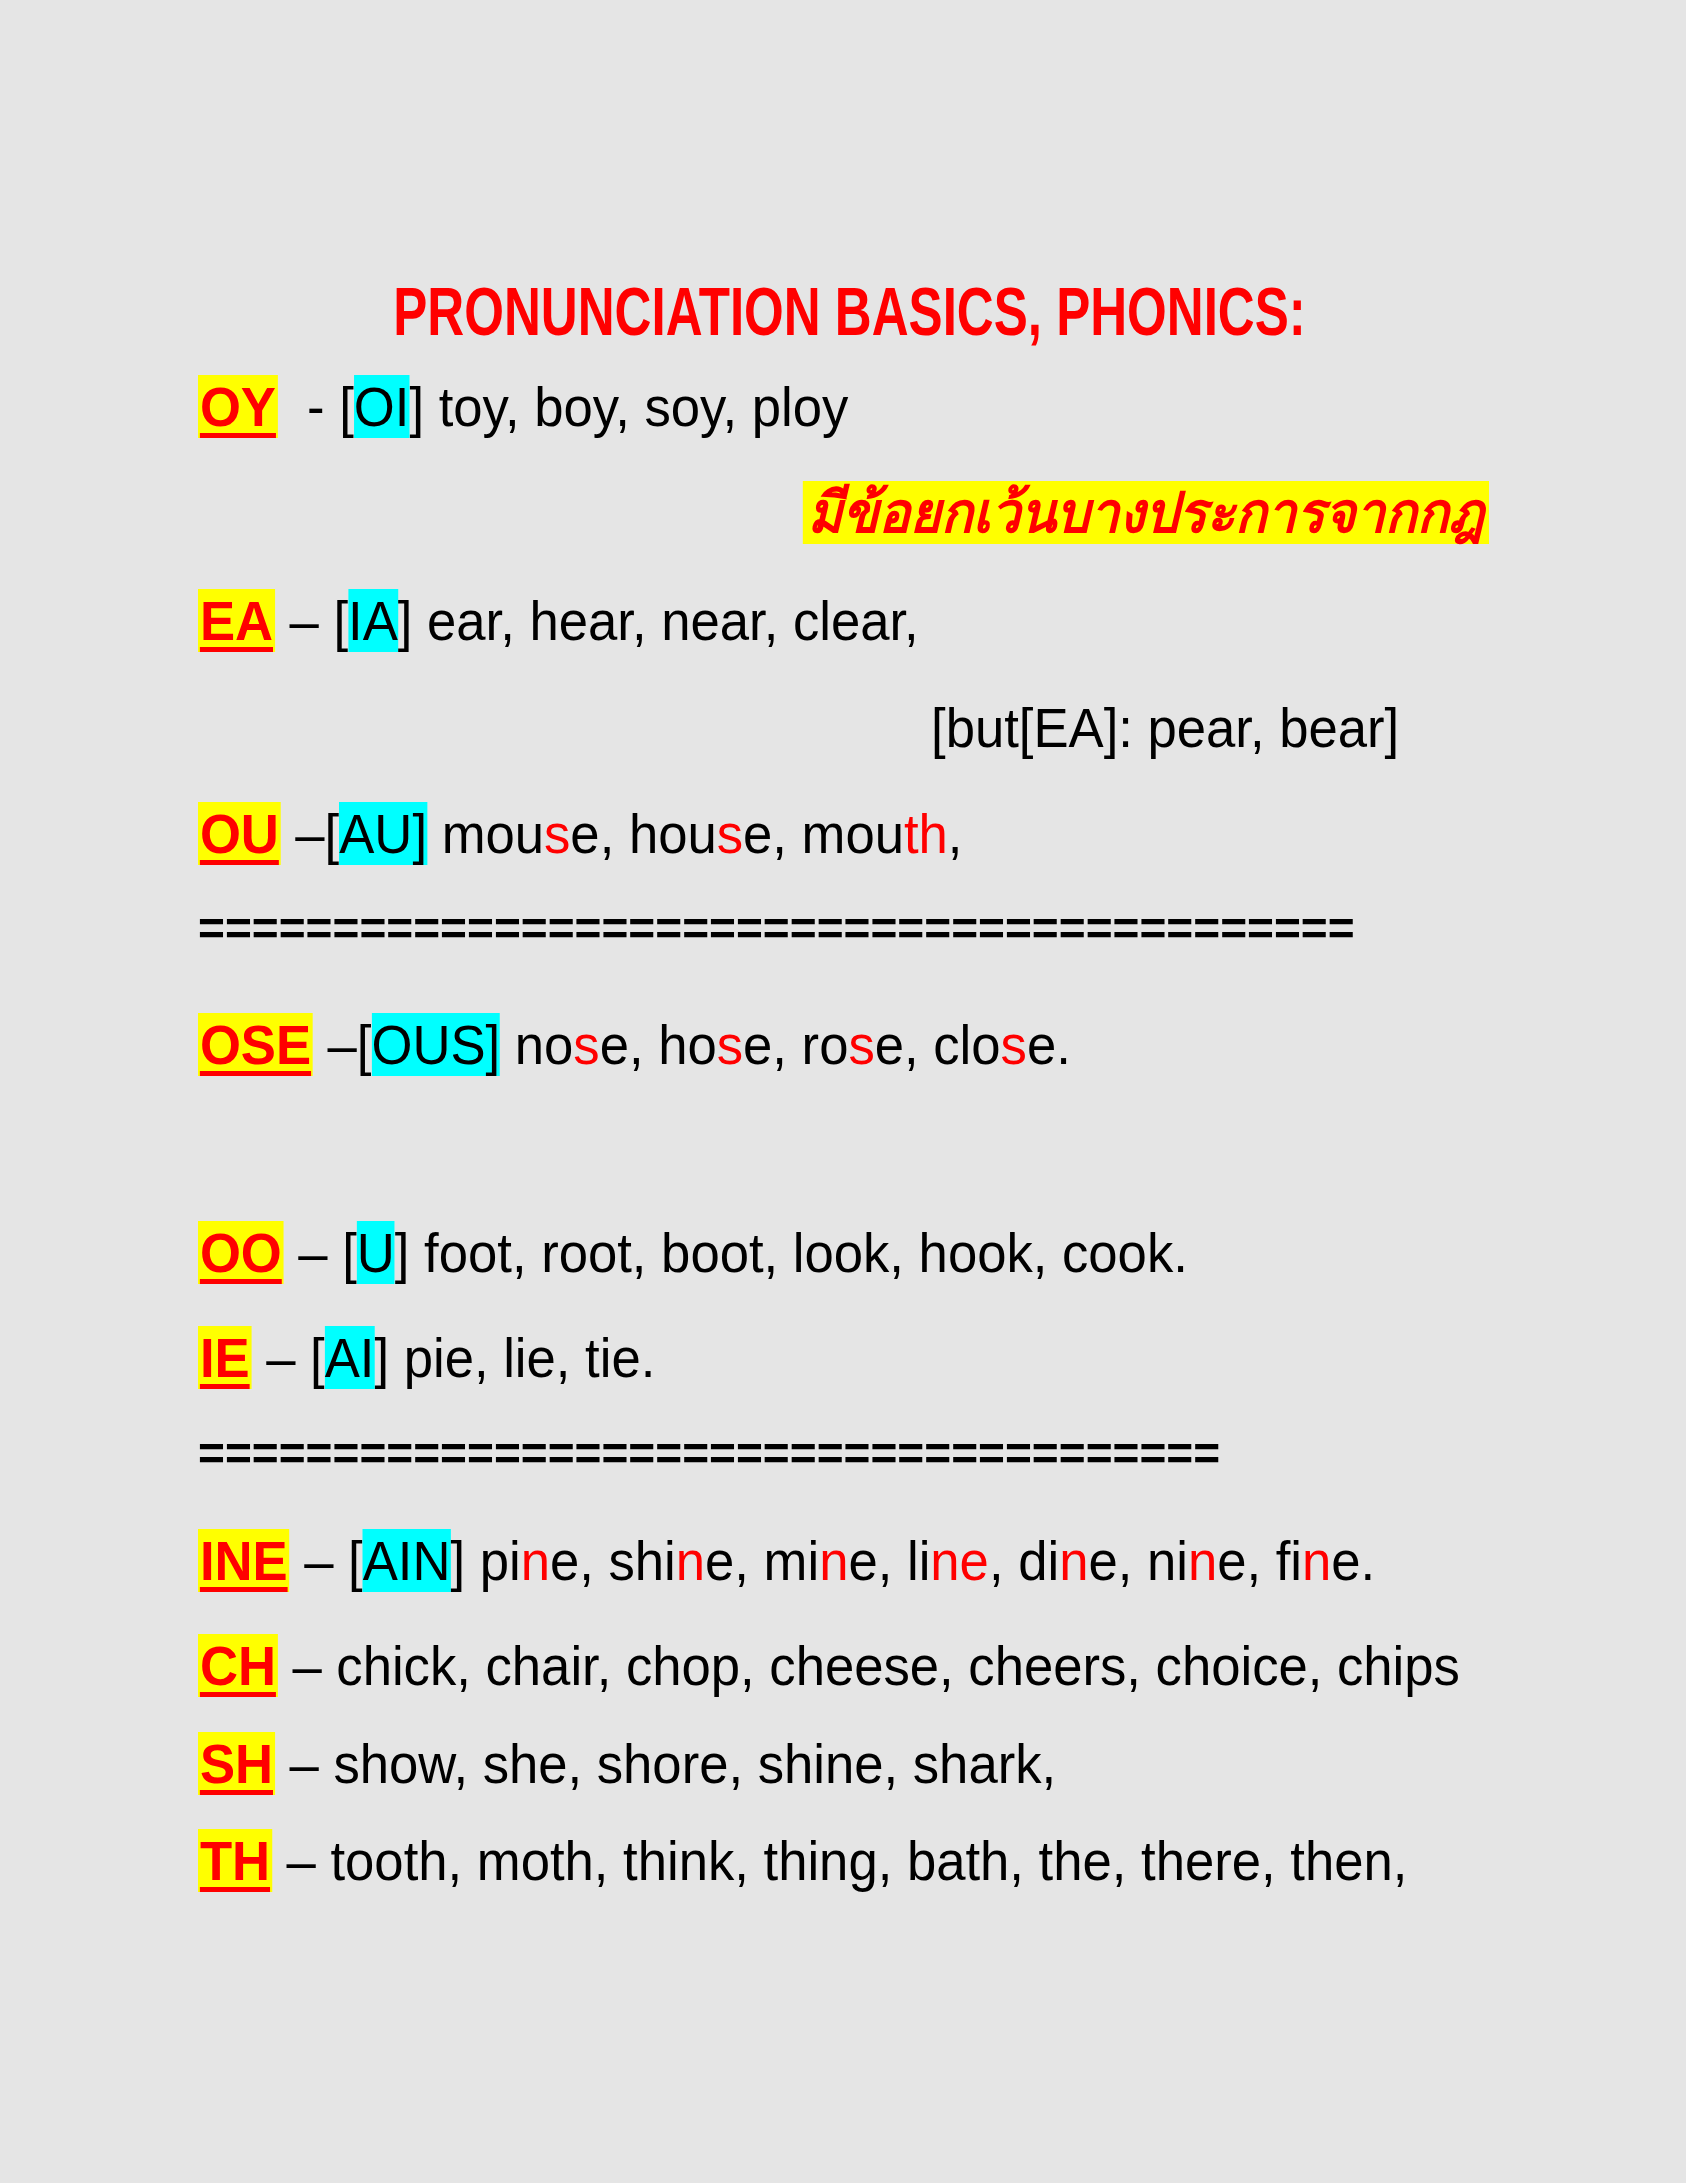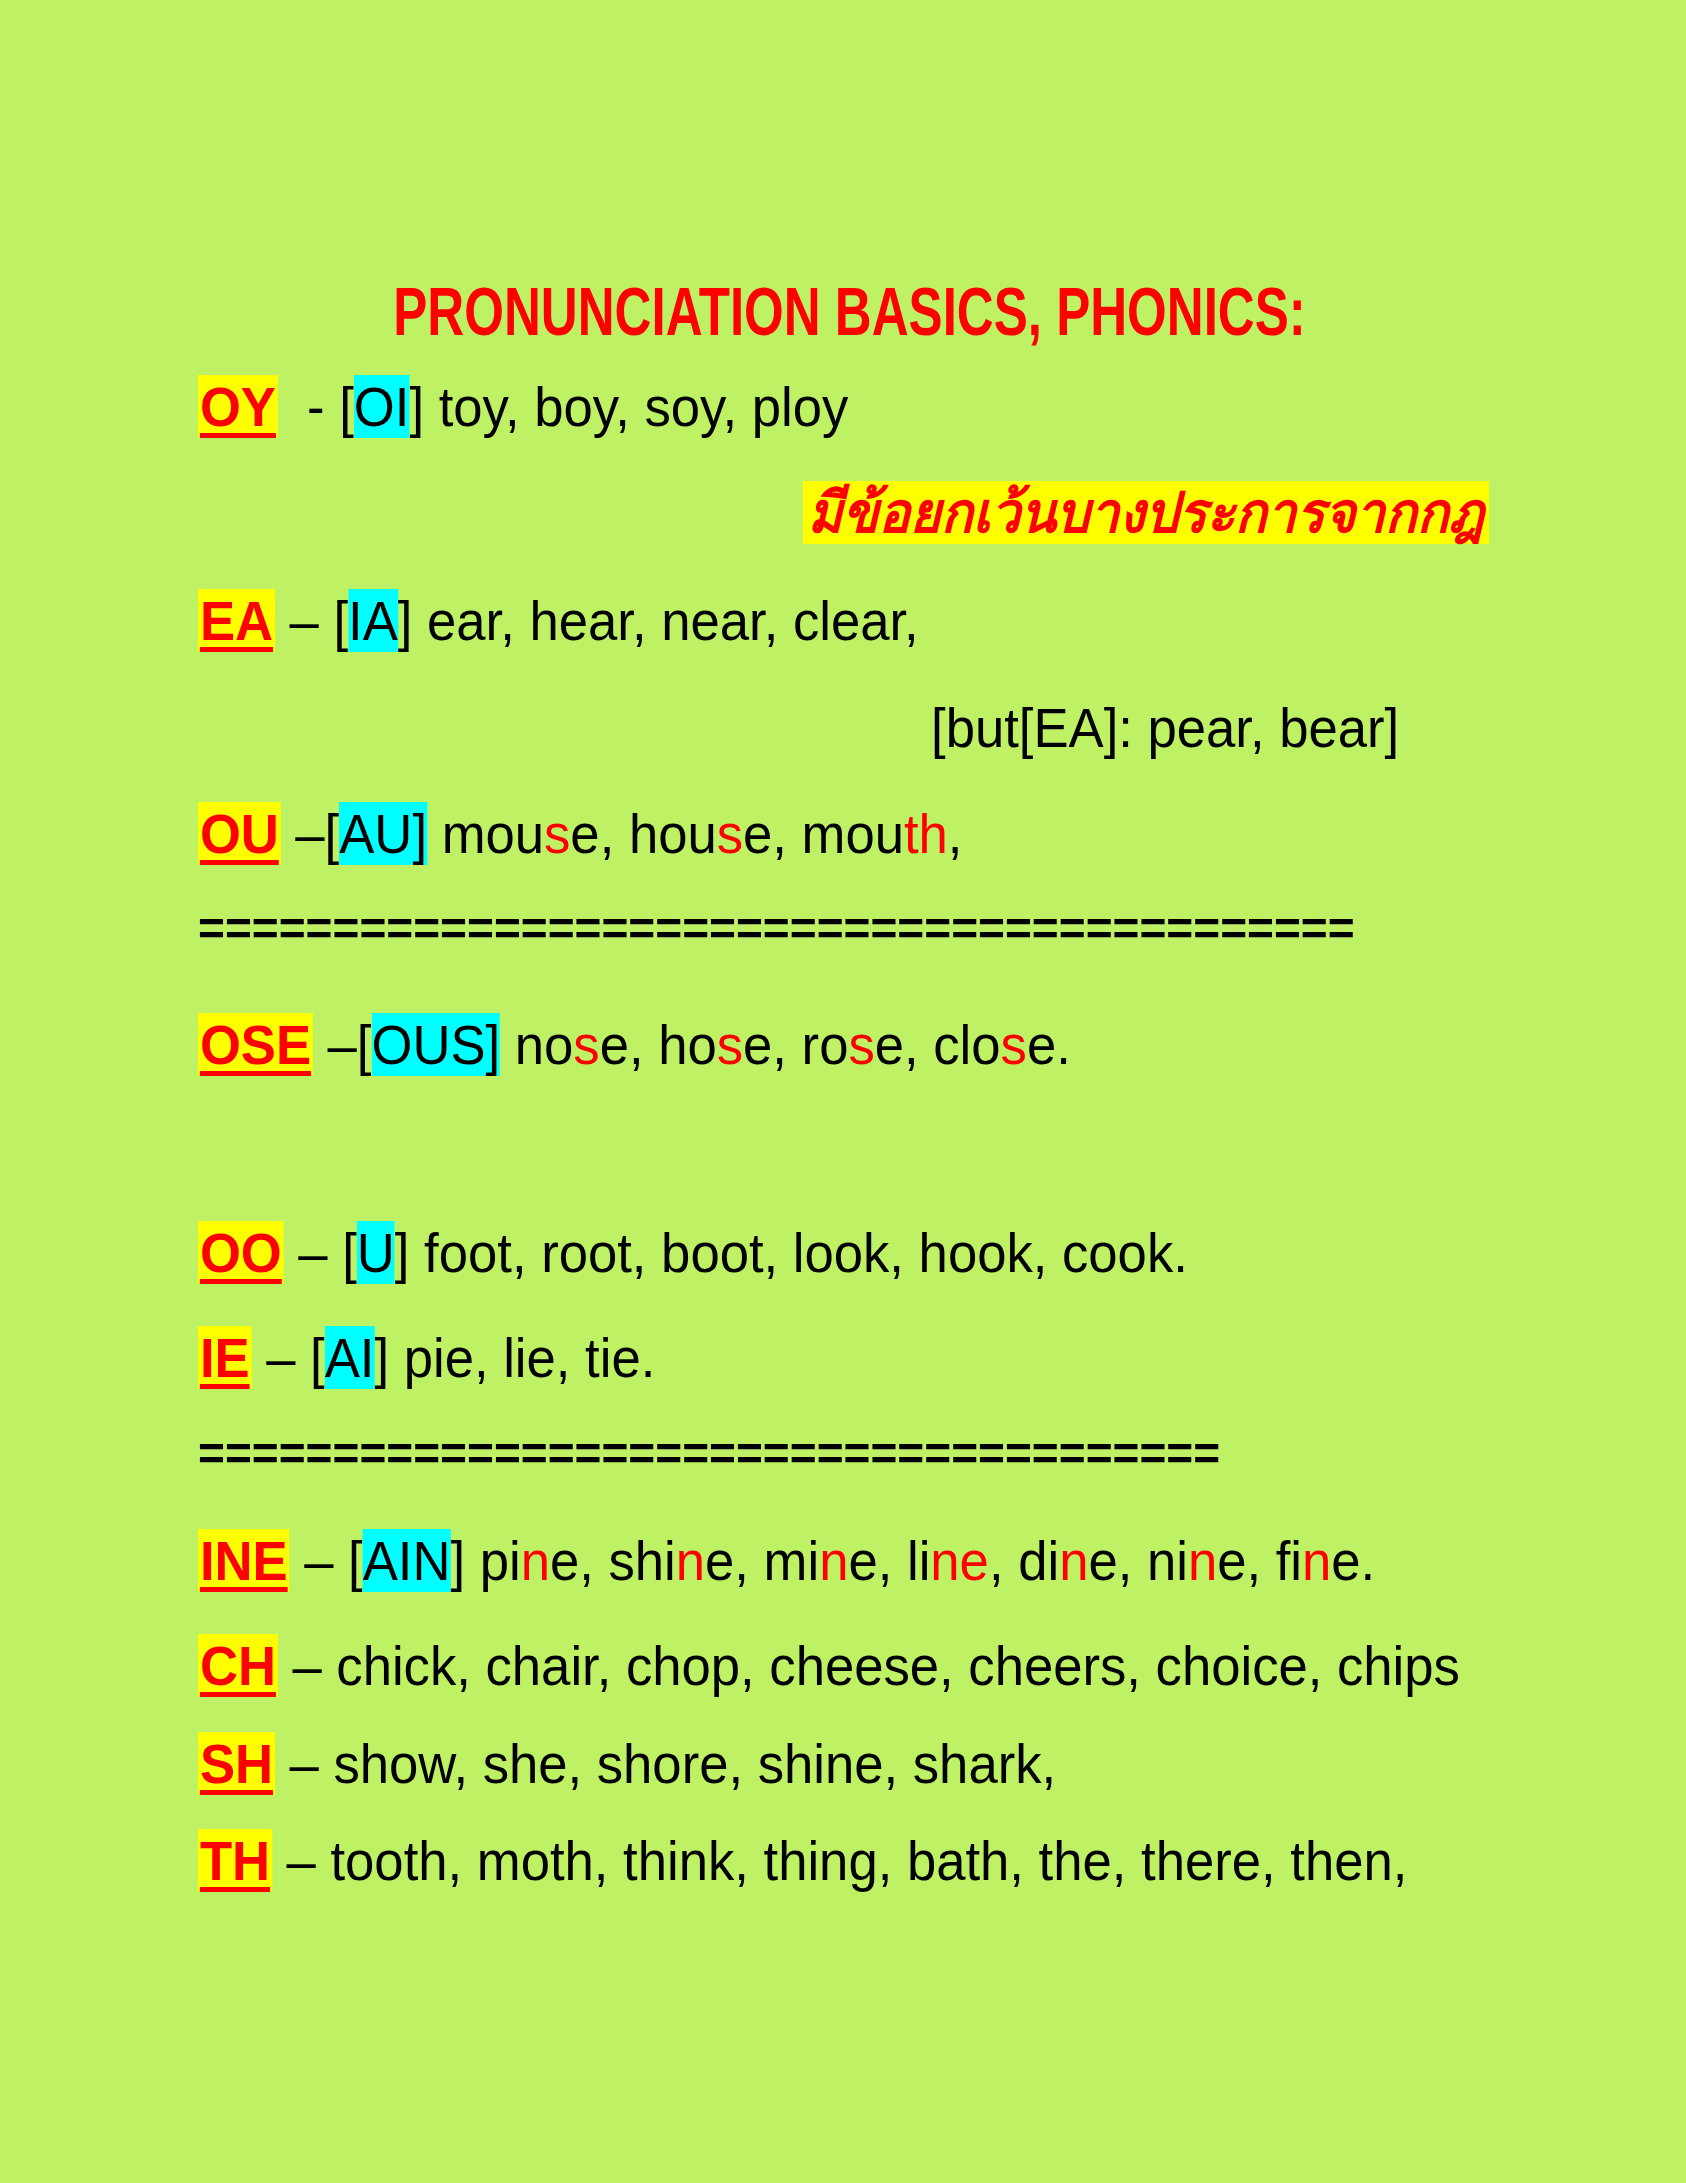--- a/index.html
+++ b/index.html
@@ -4,21 +4,21 @@
 <style>
   html, body {
     margin: 0;
     padding: 0;
     background: #ffffff;
   }
   .page {
     position: relative;
     width: 1687px;
     height: 2183px;
-    background: #bef264;
+    background: #e5e5e5;
     overflow: hidden;
     font-family: "Liberation Sans", sans-serif;
   }
   .title-wrap {
     position: absolute;
     top: 263px;
     left: 0;
     width: 100%;
     text-align: center;
     white-space: pre;

